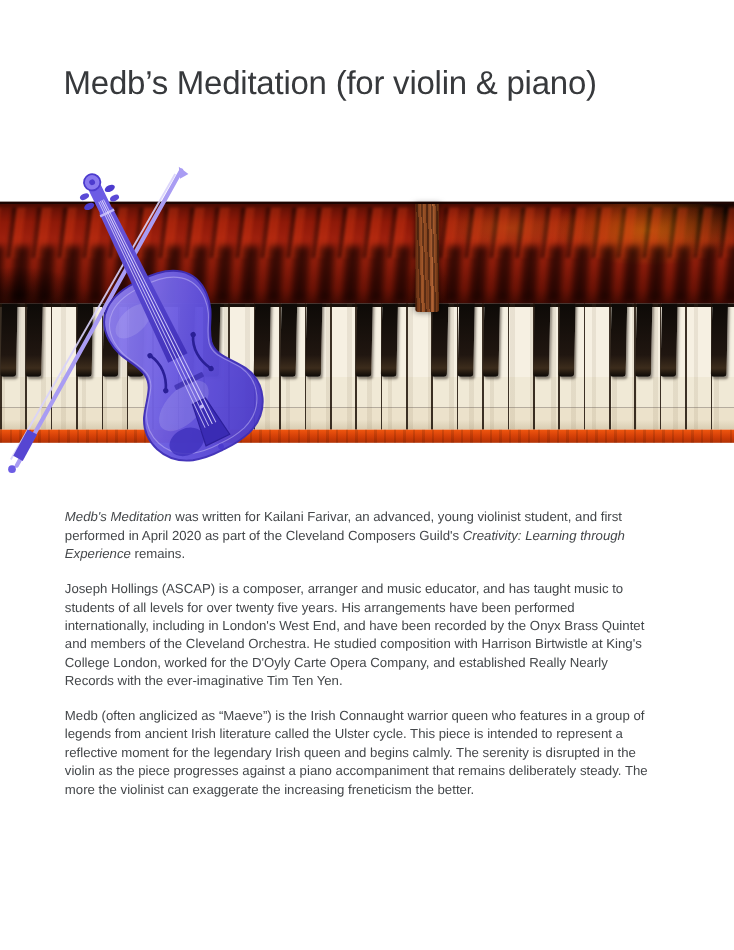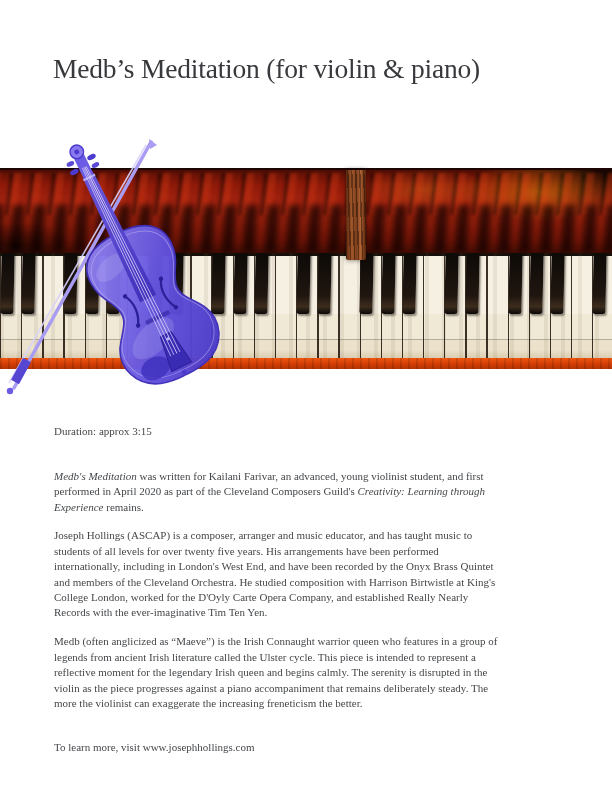--- a/index.html
+++ b/index.html
@@ -1,19 +1,19 @@
 <!DOCTYPE html>
 <html style="--board-red: #8e1a09; --glow-orange: #e0971e; --key-black: #0d0a07; --key-white: #f2ecdc; --base-orange: #d23e07; --wood-brown: #b06334; --violin-purple: #7261e5; --violin-deep: #4736c4; --bow-lavender: #a99cf3;"><head>
 <meta charset="utf-8">
 <style>
   html,body{margin:0;padding:0;background:#888;}
   .page{
     position:relative;width:612px;height:792px;margin:0 auto;
     background:#ffffff;overflow:hidden;
-    font-family:Liberation Serif, serif;
+    font-family:Liberation Sans, sans-serif;
   }
   
   .title-block{
     position:absolute;left:53px;top:50px;width:540px;
     font-size:27.5px;line-height:38px;font-weight:300;
     color:#37393c;letter-spacing:-0.2px;
   }
   
   .banner{
     position:absolute;left:0;top:168px;width:612px;height:199px;
@@ -195,29 +195,27 @@
       <circle cx="0" cy="78" r="2.4" fill="#4c3bce"></circle>
 
       <line x1="-2.2" y1="-150" x2="-5" y2="58" stroke="#cfc7fa" stroke-width="0.8" opacity="0.9"></line>
       <line x1="-0.7" y1="-150" x2="-1.7" y2="58" stroke="#cfc7fa" stroke-width="0.8" opacity="0.9"></line>
       <line x1="0.7" y1="-150" x2="1.7" y2="58" stroke="#e6e1fd" stroke-width="0.8" opacity="0.95"></line>
       <line x1="2.2" y1="-150" x2="5" y2="58" stroke="#cfc7fa" stroke-width="0.8" opacity="0.9"></line>
     </g>
   </svg>
 
   <div class="text-col">
-    <p>Duration: approx 3:15</p>
     <div><p><span class="it">Medb's Meditation</span><span> was written for Kailani Farivar, an advanced, young violinist student, and first
 performed in April 2020 as part of the Cleveland Composers Guild's </span><span class="it">Creativity: Learning through
 Experience</span><span> remains.</span></p><p><span>Joseph Hollings (ASCAP) is a composer, arranger and music educator, and has taught music to
 students of all levels for over twenty five years. His arrangements have been performed
 internationally, including in London's West End, and have been recorded by the Onyx Brass Quintet
 and members of the Cleveland Orchestra. He studied composition with Harrison Birtwistle at King's
 College London, worked for the D'Oyly Carte Opera Company, and established Really Nearly
 Records with the ever-imaginative Tim Ten Yen.</span></p><p><span>Medb (often anglicized as “Maeve”) is the Irish Connaught warrior queen who features in a group of
 legends from ancient Irish literature called the Ulster cycle. This piece is intended to represent a
 reflective moment for the legendary Irish queen and begins calmly. The serenity is disrupted in the
 violin as the piece progresses against a piano accompaniment that remains deliberately steady. The
 more the violinist can exaggerate the increasing freneticism the better.</span></p></div>
-    <p>To learn more, visit www.josephhollings.com</p>
   </div>
 
 </div>
 
 </body></html>

